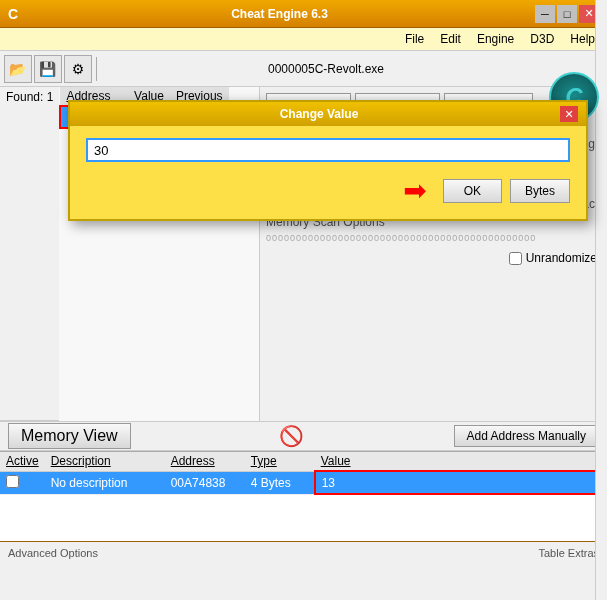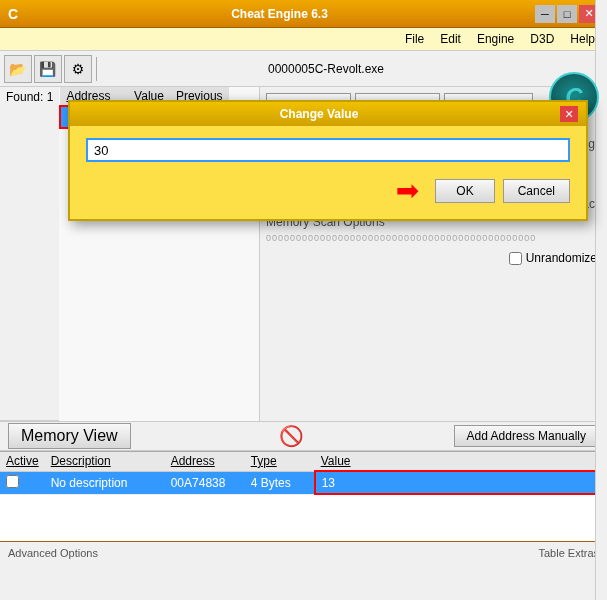--- a/index.html
+++ b/index.html
@@ -542,21 +542,21 @@
       <button class="dialog-close-btn">✕</button>
     </div>
 
     <div class="dialog-body">
       <div class="dialog-input-row">
         <input class="dialog-input" type="text" value="30" style="">
       </div>
       <div class="dialog-buttons">
         <span class="arrow-indicator">➡</span>
         <button class="ok-btn">OK</button>
-        <button class="cancel-btn">Cancel</button>
+        <button class="cancel-btn">Bytes</button>
       </div>
     </div>
   </div>
 </div>
 
 <div class="bottom-bar" style="position:static;height:30px;display:flex;align-items:center;justify-content:space-between;padding:0 8px;background:#f0f0f0;border-top:1px solid #ccc;border-bottom:1px solid #ccc;">
   <button class="memory-view-btn">Memory View</button>
   <span class="no-icon">🚫</span>
   <button class="add-address-btn">Add Address Manually</button>
 </div>

